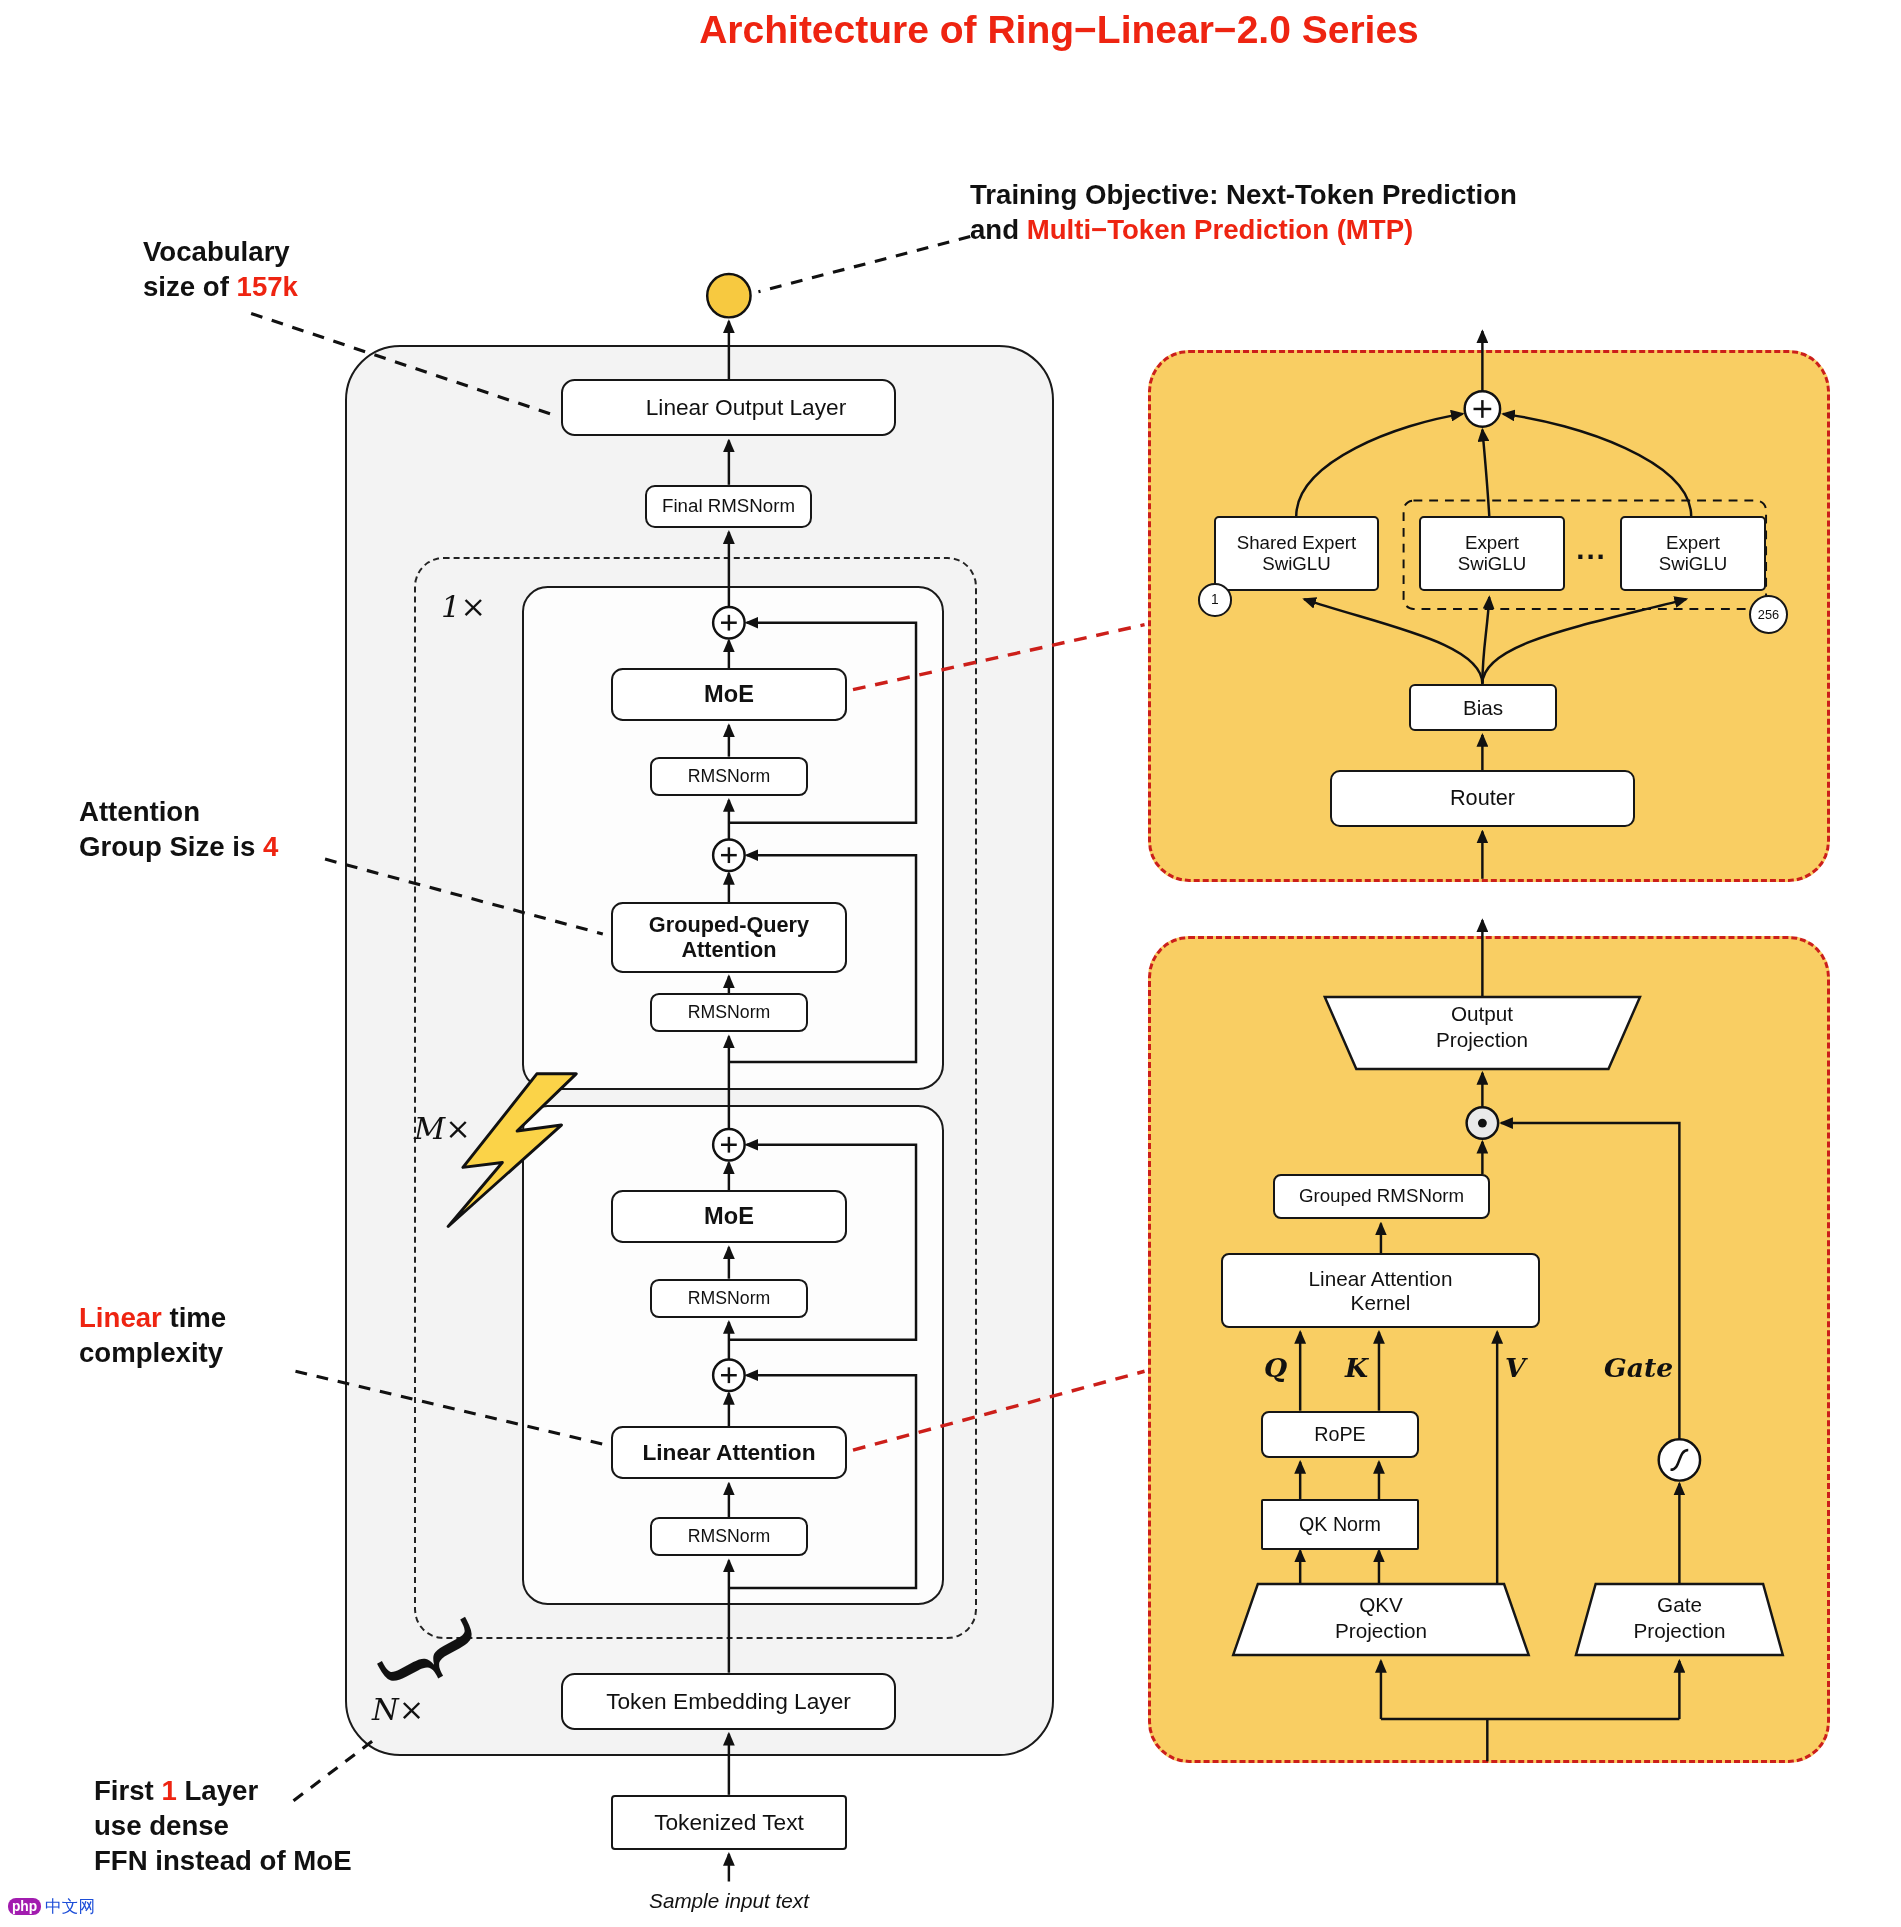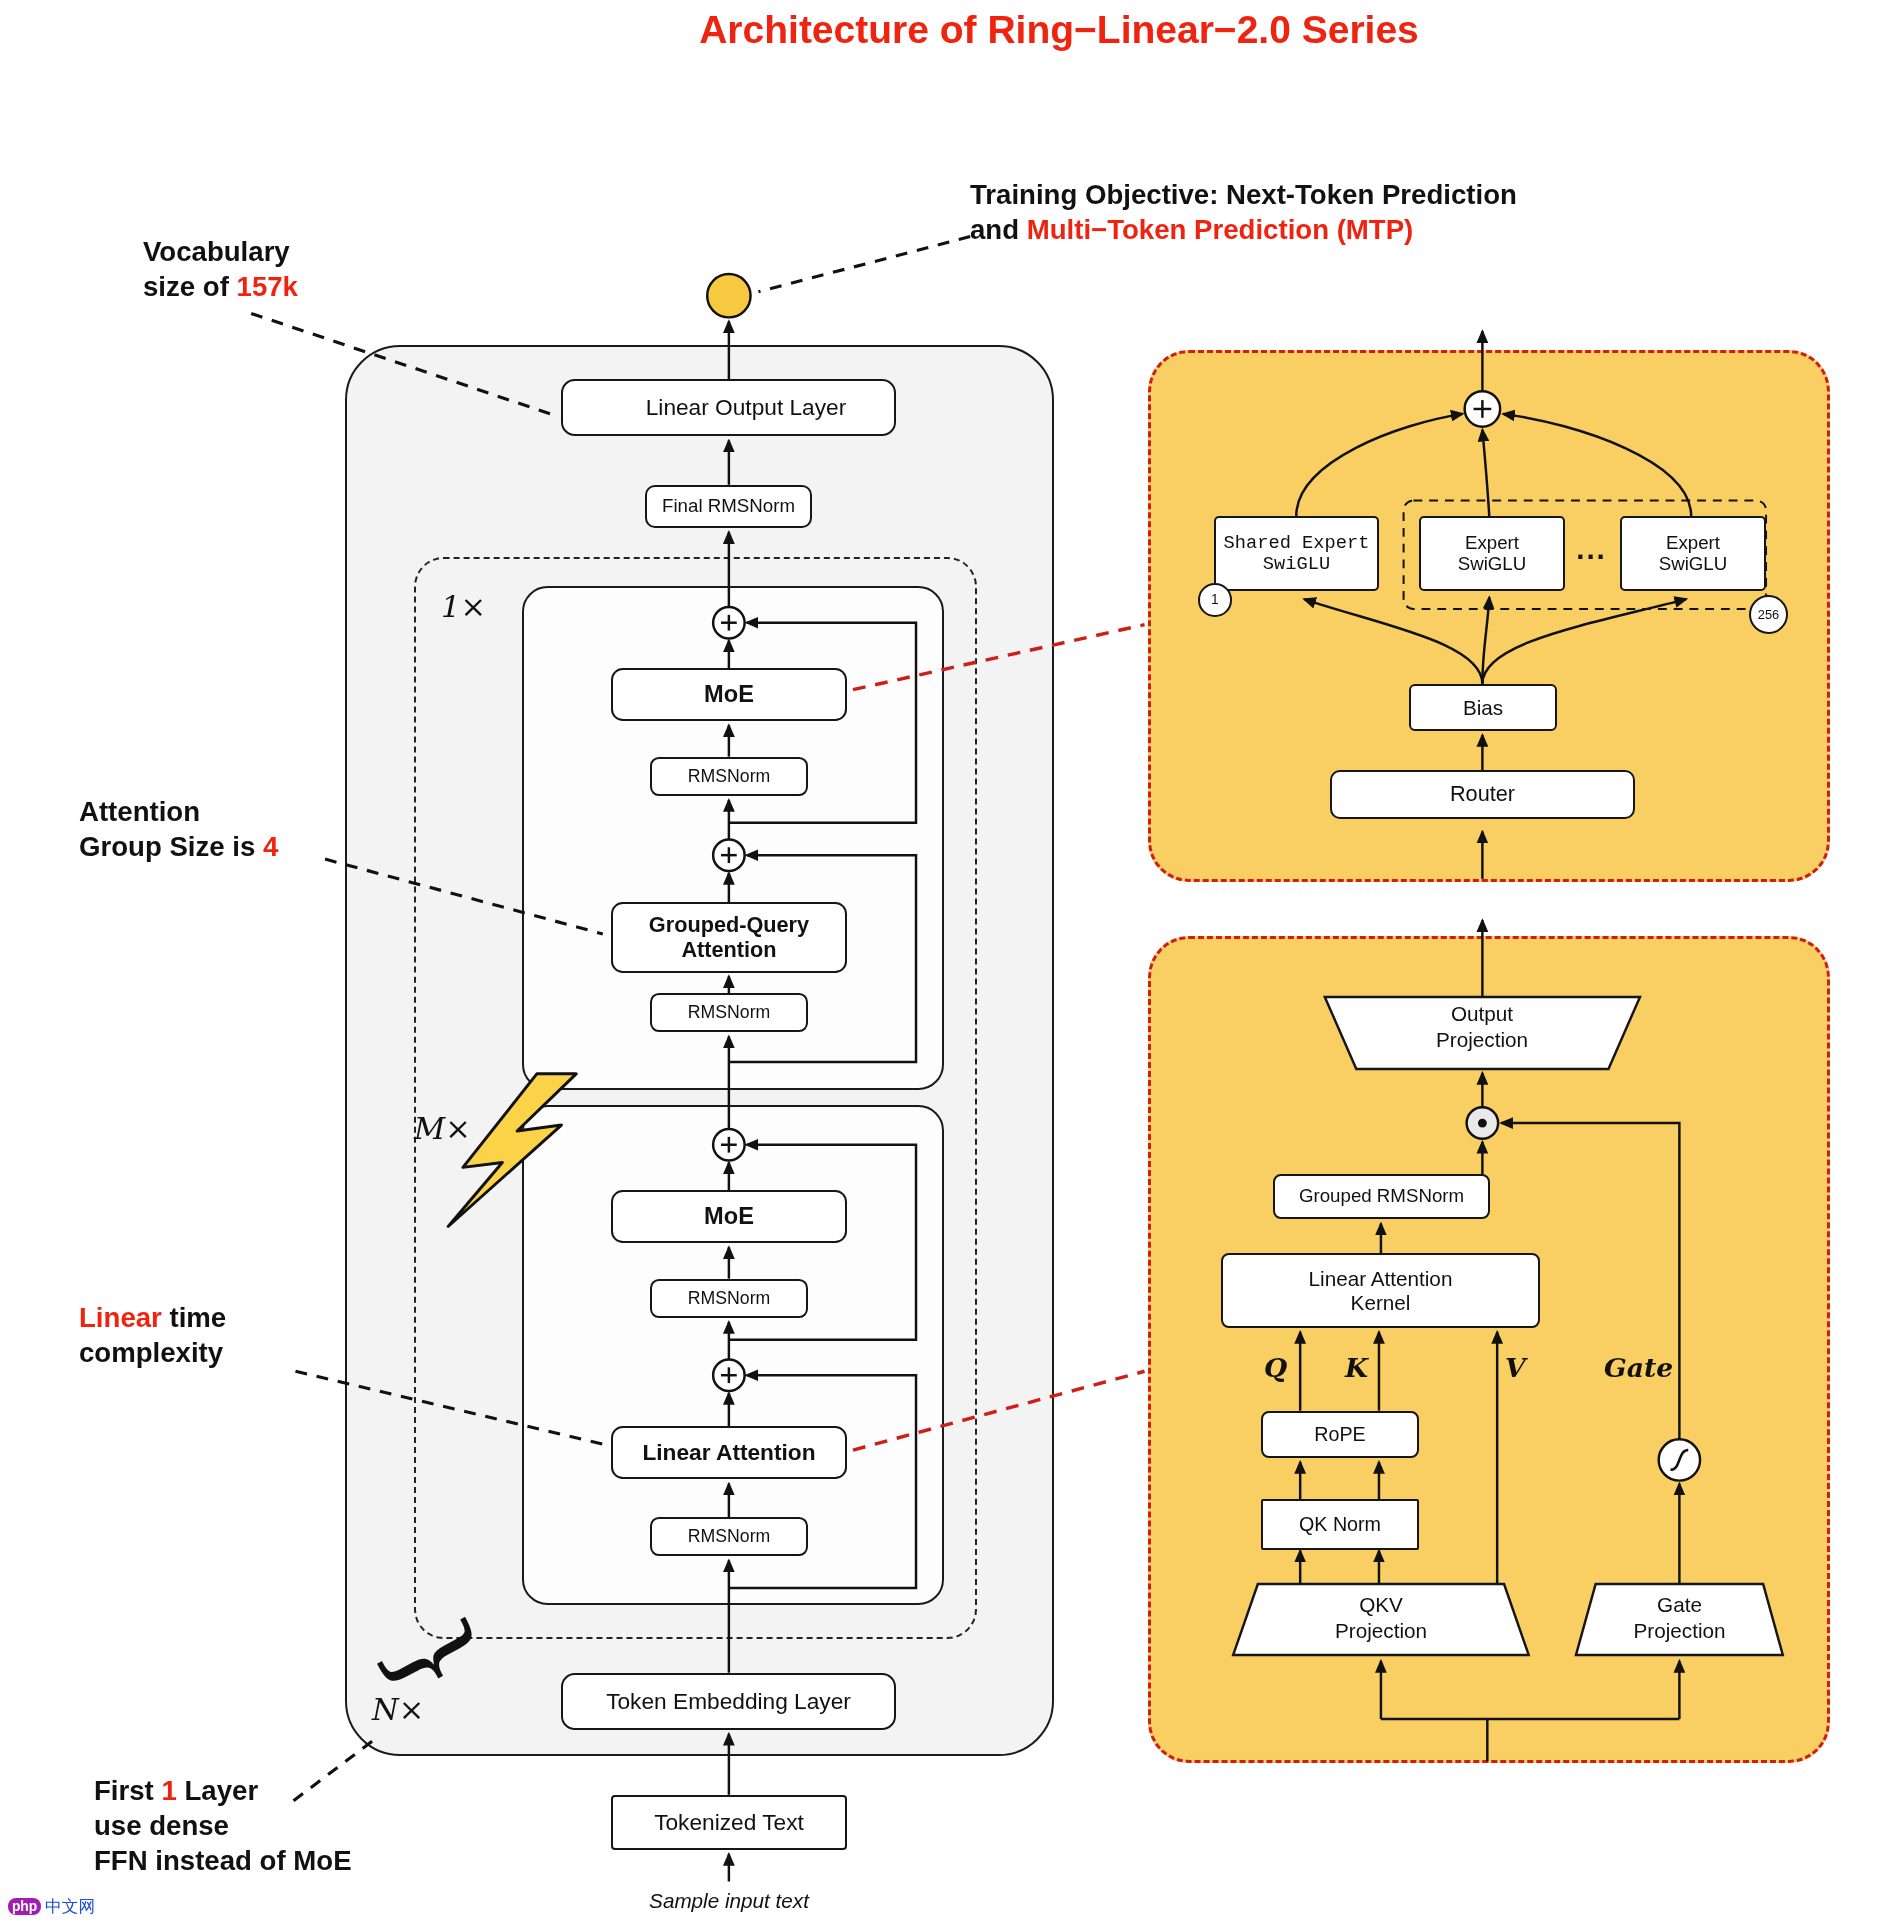--- a/index.html
+++ b/index.html
@@ -226,42 +226,42 @@
               font-family:'DejaVu Serif',serif;font-size:108px;transform:rotate(62deg);z-index:5;">}</div>
 
   <div class="lbl math" style="left:372px;top:1692px;font-size:30.5px;">N×</div>
 
   <div class="box" style="left:561px;top:1673px;width:335px;height:57px;border-radius:13.8px;font-size:22.7px;">Token Embedding Layer</div>
 
   <div class="box" style="left:611px;top:1795px;width:236px;height:55px;border-radius:3.9px;font-size:22.7px;">Tokenized Text</div>
 
   <div class="lbl" style="left:581px;top:1889px;width:296px;text-align:center;font-size:20.7px;font-style:italic;">Sample input text</div>
 
-  <div class="box" style="left:1214px;top:516px;width:165px;height:75px;border-radius:4.9px;font-size:18.7px;border-width:2px;font-family:Liberation Mono, monospace;">
+  <div class="box" style="left:1214px;top:516px;width:165px;height:75px;border-radius:4.9px;font-size:18.7px;border-width:2px;">
     <div>Shared Expert</div>
     <div>SwiGLU</div>
   </div>
   <div class="circle-idx" style="left:1198px;top:583px;width:29.6px;height:29.6px;">1</div>
 
   <div class="box" style="left:1419px;top:516px;width:146px;height:75px;border-radius:4.9px;font-size:18.7px;border-width:2px;">
     <div>Expert</div>
     <div>SwiGLU</div>
   </div>
 
   <div class="lbl bold" style="left:1570px;top:532px;width:43px;text-align:center;font-size:29.6px;letter-spacing:2px;">...</div>
 
   <div class="box" style="left:1620px;top:516px;width:146px;height:75px;border-radius:4.9px;font-size:18.7px;border-width:2px;">
     <div>Expert</div>
     <div>SwiGLU</div>
   </div>
   <div class="circle-idx" style="left:1749px;top:595px;width:35px;height:35px;font-size:12.8px;">256</div>
 
   <div class="box" style="left:1409px;top:684px;width:148px;height:47px;border-radius:5.9px;font-size:20.7px;border-width:2px;">Bias</div>
 
-  <div class="box" style="left:1330px;top:770px;width:305px;height:49px;border-radius:9.9px;font-size:21.7px;border-width:2px;">Router</div>
+  <div class="box" style="left:1330px;top:770px;width:305px;height:57px;border-radius:9.9px;font-size:21.7px;border-width:2px;">Router</div>
 
   <div class="lbl" style="left:1356px;top:1001px;width:252px;text-align:center;font-size:20.7px;line-height:25.6px;z-index:5;">
     <div>Output</div>
     <div>Projection</div>
   </div>
 
   <div class="box" style="left:1273px;top:1174px;width:217px;height:45px;border-radius:7.9px;font-size:18.7px;border-width:2px;">Grouped RMSNorm</div>
 
   <div class="box" style="left:1221px;top:1253px;width:319px;height:75px;border-radius:7.9px;font-size:20.7px;border-width:2px;">
     <div>Linear Attention</div>

